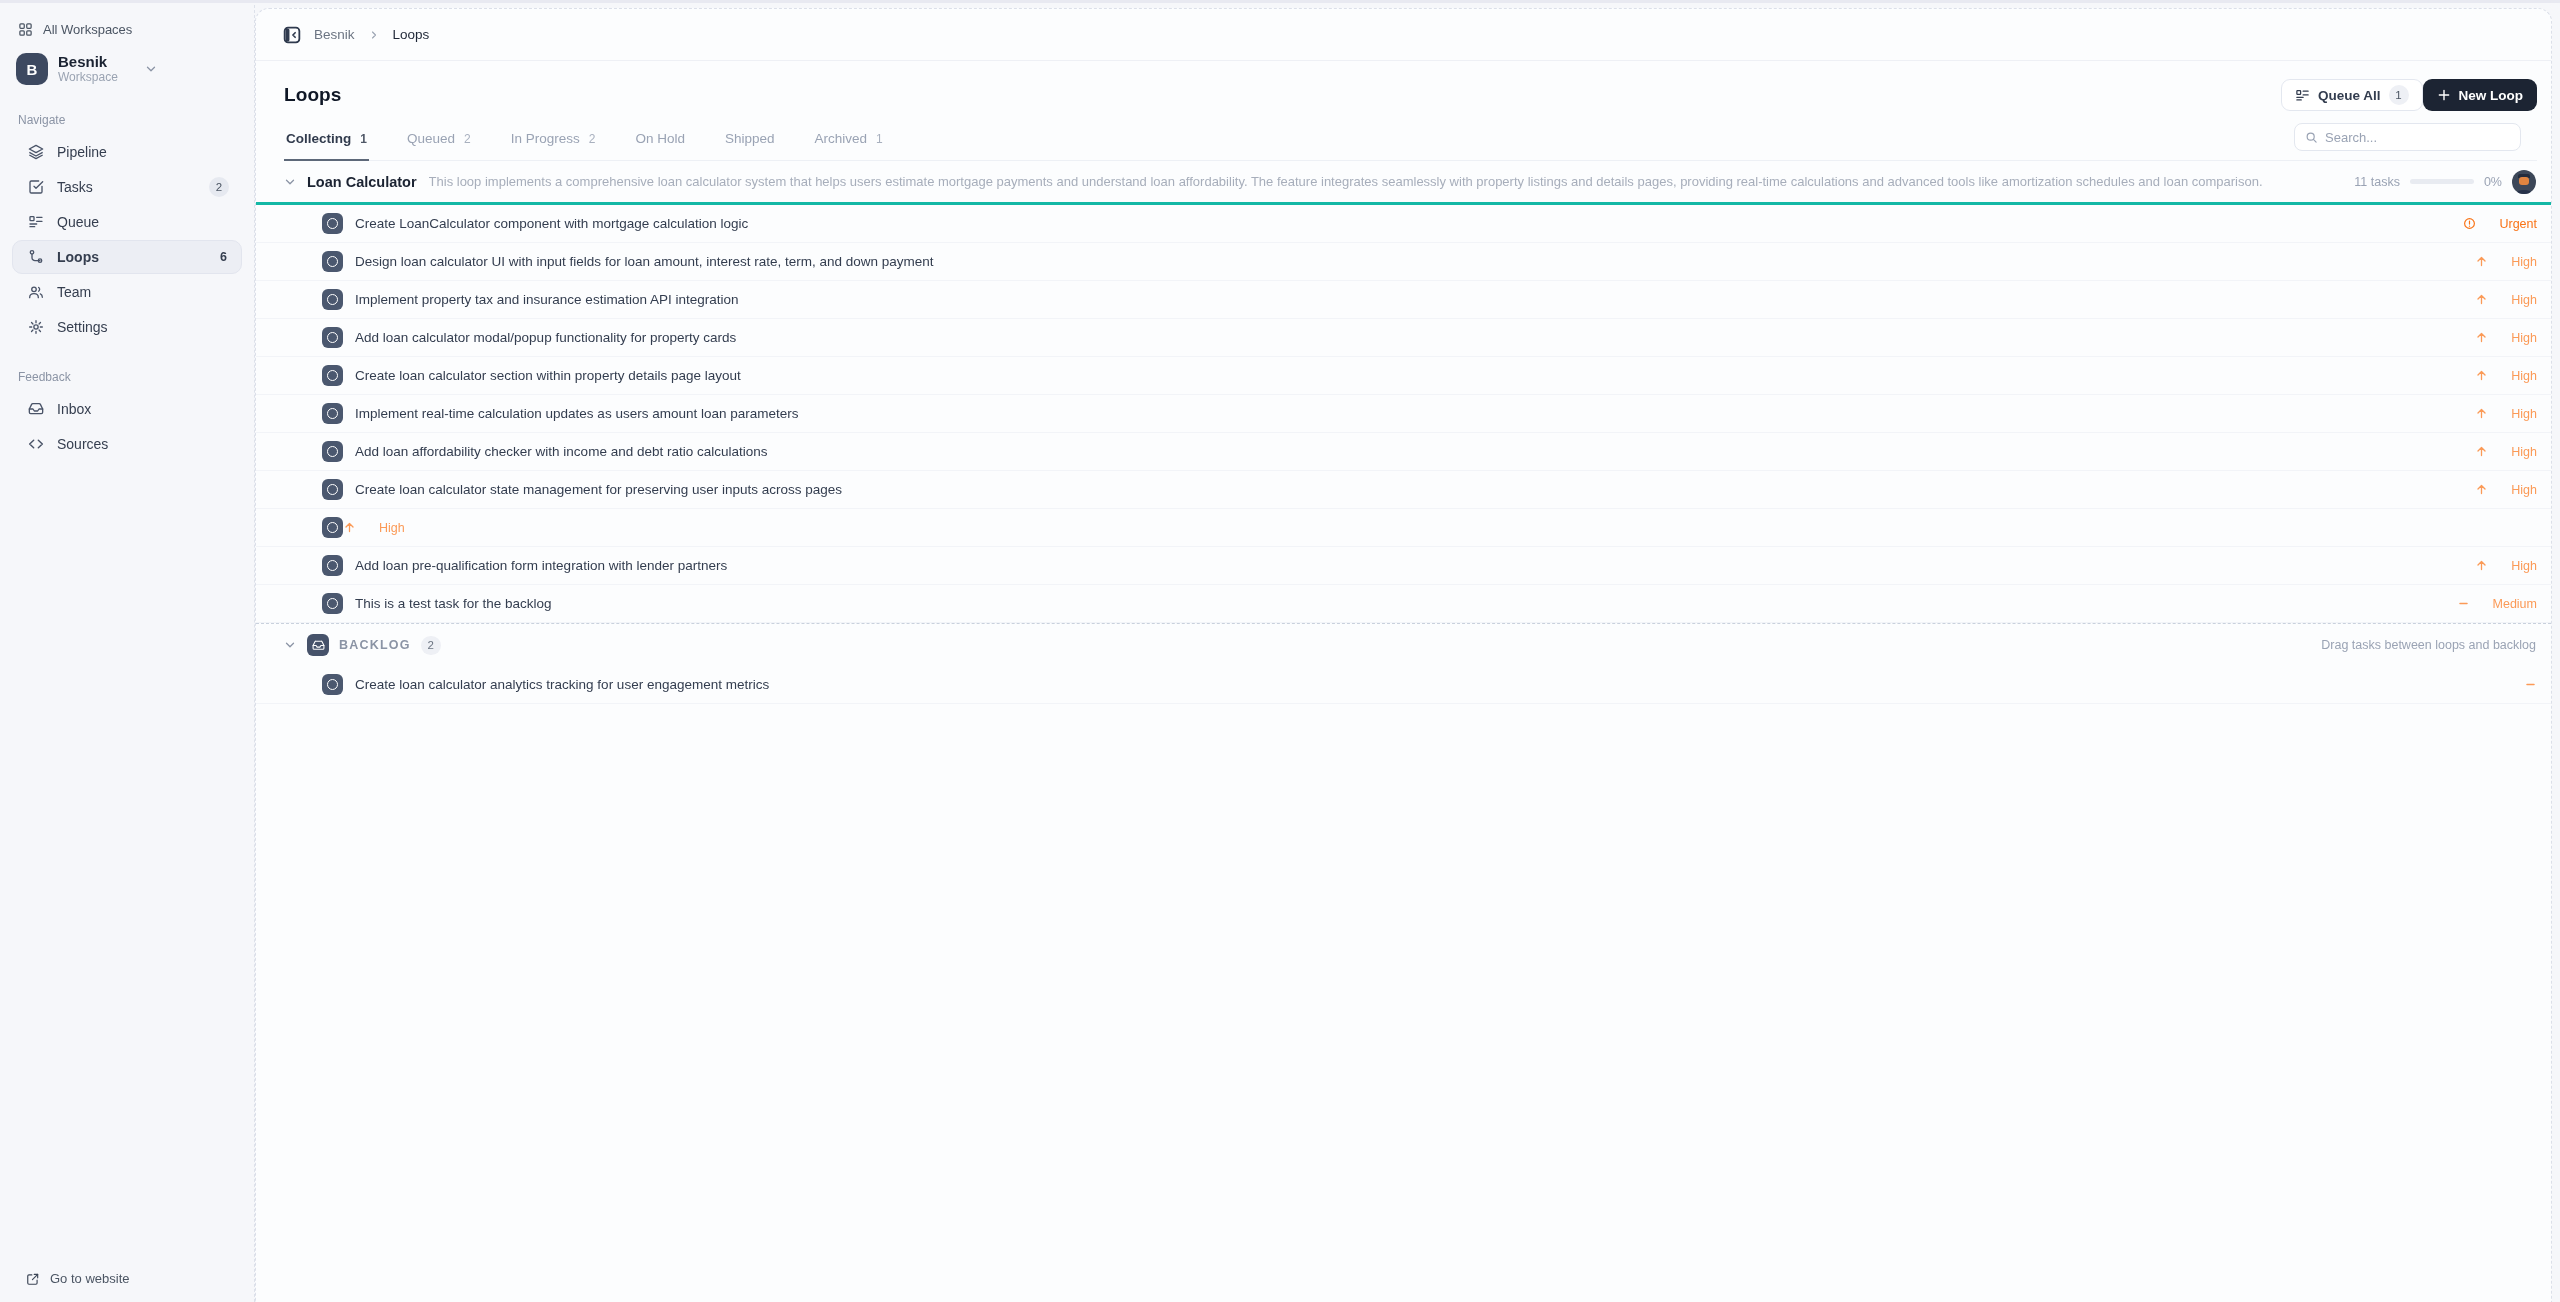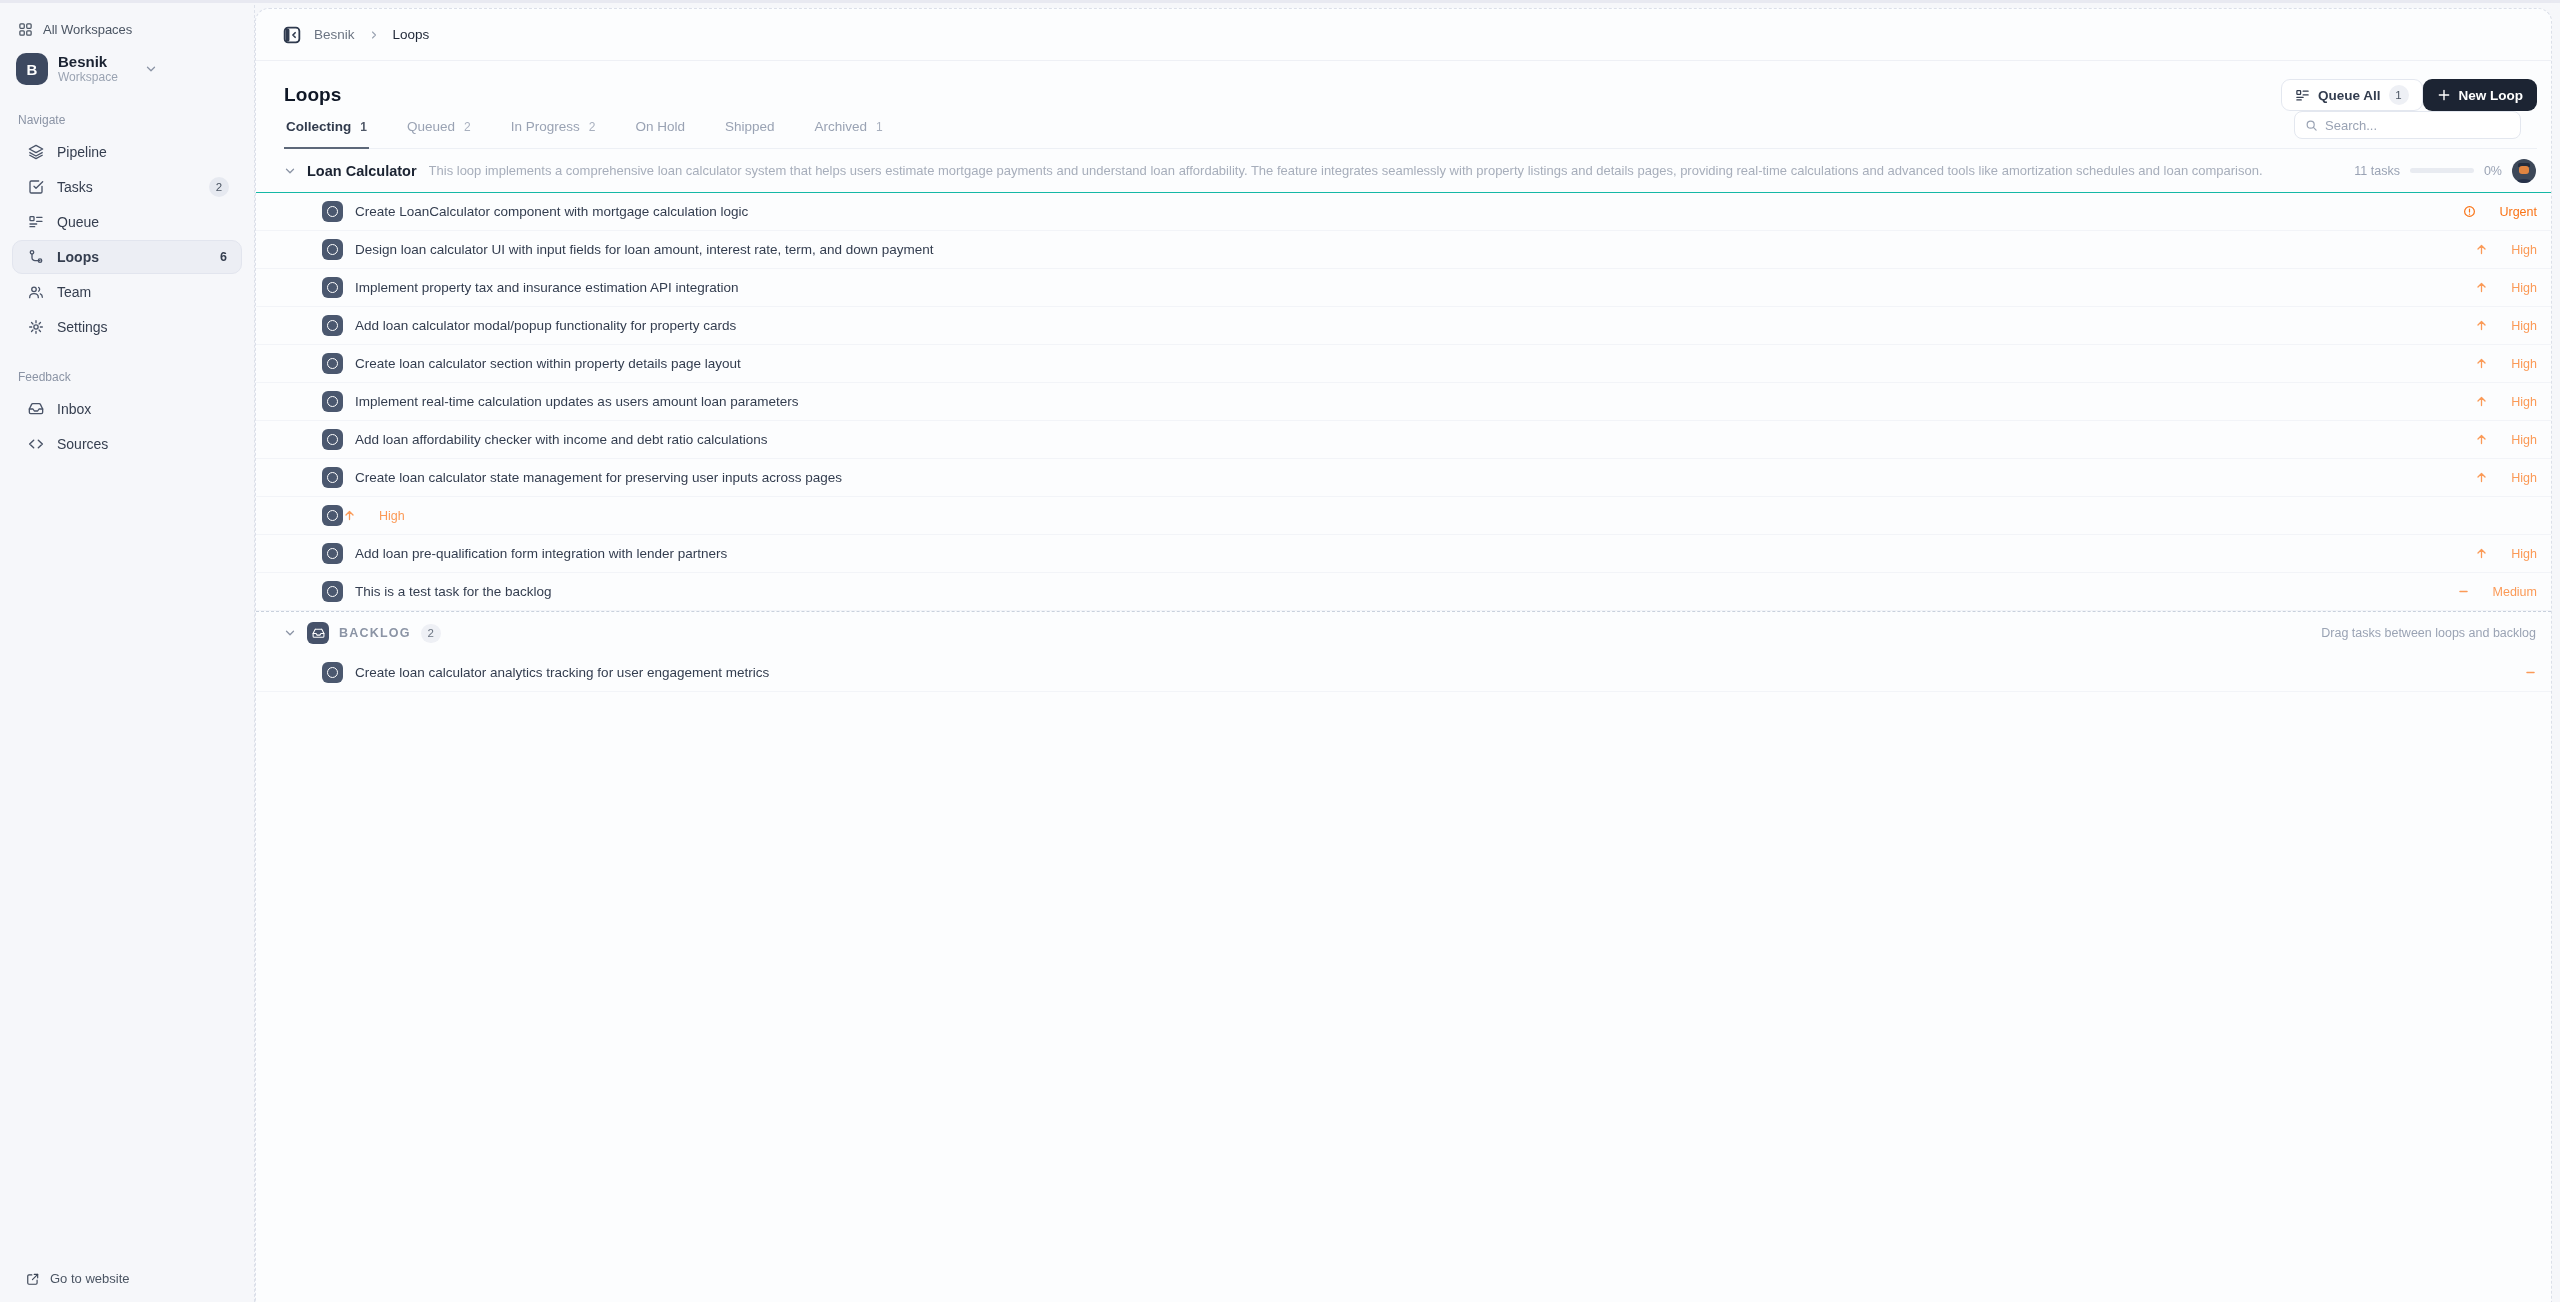--- a/index.html
+++ b/index.html
@@ -93,21 +93,21 @@
   .btn-dark { background:#1c2433; color:#ffffff; }
   .btn-dark svg { width:14px; height:14px; color:#fff; }
   .btn-badge {
     width:20px; height:20px; border-radius:999px; background:#eef0f5;
     color:#4b5563; font-size:11.5px; font-weight:normal;
     display:flex; align-items:center; justify-content:center;
   }
 
   
   .tabs-row {
-    margin-top:2px; position:relative;
+    margin-top:14px; position:relative;
     display:flex; gap:36px; align-items:flex-start;
     border-bottom:1px solid #edf0f5; padding-right:210px;
   }
   .tab {
     background:none; border:none; cursor:pointer;
     font-family:"Liberation Sans", sans-serif;
     font-size:13.5px; color:#9aa3b4;
     padding:6px 2px 13px 2px; display:flex; gap:9px; align-items:center;
     border-bottom:2px solid transparent; margin-bottom:-1px;
   }
@@ -124,21 +124,21 @@
     border:none; outline:none; width:100%; font-size:13px; color:#333d4f;
     font-family:"Liberation Sans", sans-serif; background:transparent;
   }
   .search-box input::placeholder { color:#9aa3b4; }
 
   
   .content { flex:1; overflow:hidden; }
   .loop-header {
     height:44px; display:flex; align-items:center; gap:10px;
     padding:0 15px 0 27px;
-    border-bottom:1px solid #14b8a6;
+    border-bottom:3px solid #14b8a6;
   }
   .chev { width:14px; height:14px; color:#8b94a5; flex:0 0 14px; cursor:pointer; }
   .loop-title { font-size:14.5px; font-weight:bold; color:#1b2332; white-space:nowrap; cursor:pointer; }
   .loop-desc {
     flex:1; font-size:13px; color:#a7aebb;
     white-space:nowrap; overflow:hidden; text-overflow:ellipsis;
     margin-left:2px;
   }
   .loop-meta { display:flex; align-items:center; gap:10px; margin-left:14px; }
   .meta-txt { font-size:12.5px; color:#9aa3b4; white-space:nowrap; }

